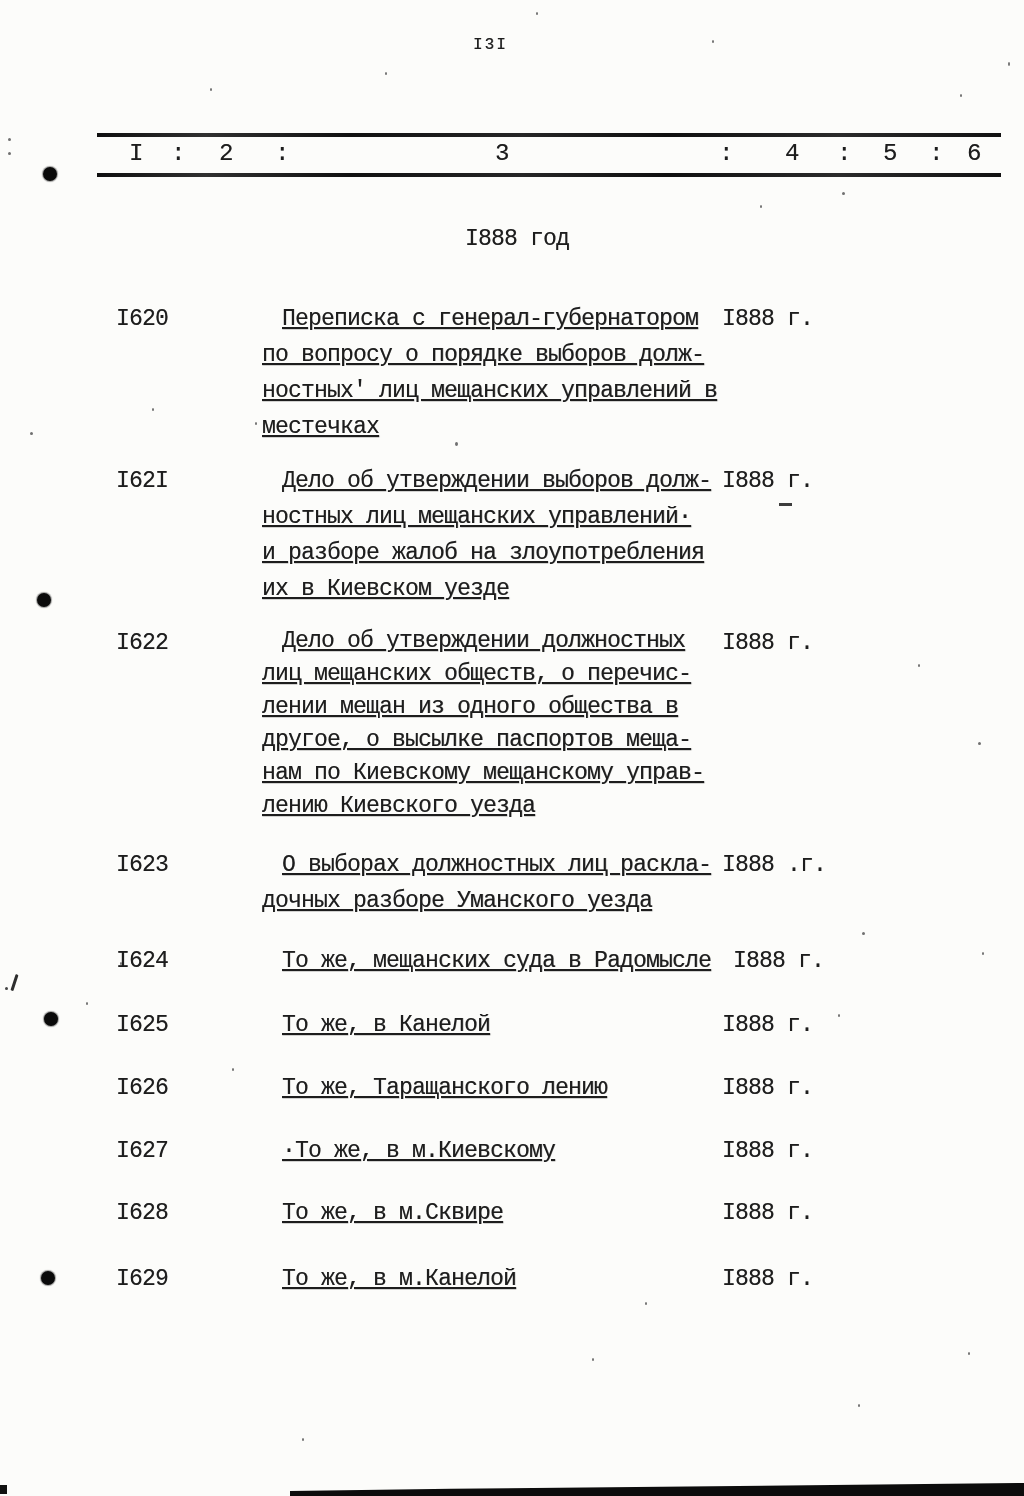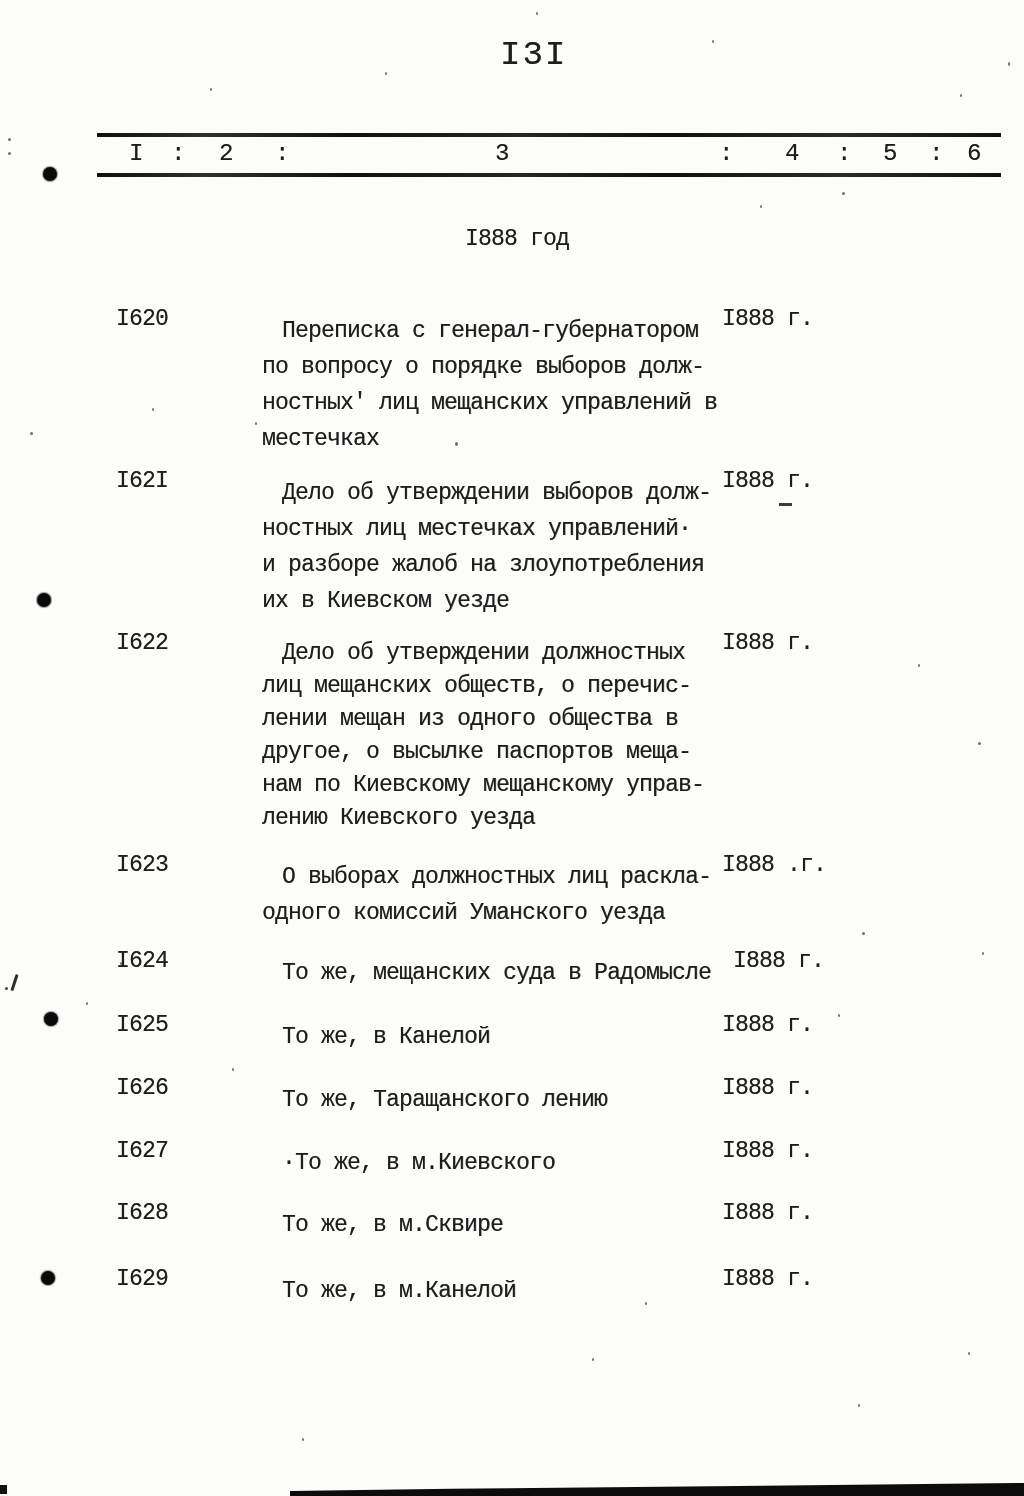--- a/index.html
+++ b/index.html
@@ -4,33 +4,33 @@
 <style>
   html,body{margin:0;padding:0;background:#dededb;}
   .page{
     position:relative;width:1024px;height:1496px;margin:0 auto;
     background:#fcfcfa;overflow:hidden;
     font-family:"Liberation Mono","DejaVu Sans Mono",monospace;
     color:#1d1d1d;
   }
   .txt{font-size:23px;letter-spacing:-0.8px;line-height:36px;
        text-shadow:0.35px 0.35px 0 rgba(25,25,25,0.55);}
-  .page-number{position:absolute;left:500px;top:36px;font-size:34px;letter-spacing:2px;
+  .page-number{position:absolute;left:473px;top:36px;font-size:16px;letter-spacing:2px;
        text-shadow:0.35px 0.35px 0 rgba(25,25,25,0.6);}
   .rule{position:absolute;left:97px;width:904px;height:4px;background:#161616;
         background:linear-gradient(90deg,#0f0f0f 0%,#303030 12%,#101010 28%,#262626 47%,#0f0f0f 63%,#2b2b2b 82%,#111 100%);}
   .rule.top{top:133px;}
   .rule.bottom{top:173px;}
   .hdr{position:absolute;left:0;top:133px;width:1024px;height:41px;}
   .hdr span{position:absolute;top:0;line-height:41px;font-size:24px;letter-spacing:0;
         text-shadow:0.35px 0.35px 0 rgba(25,25,25,0.55);}
   .year-heading{position:absolute;left:465px;top:221px;}
   .entry{position:absolute;left:0;top:0;width:1024px;}
   .entry .num{position:absolute;left:116px;top:0;}
-  .entry .desc{position:absolute;left:262px;top:12px;width:480px;white-space:pre-line;text-indent:20px;}
+  .entry .desc{position:absolute;left:262px;top:0;width:480px;white-space:pre-line;text-indent:20px;text-decoration:underline;}
   .entry .date{position:absolute;left:722px;top:0;white-space:nowrap;}
   .entry.tight .desc{line-height:33px;}
   .entry .date.shift{left:733px;}
   .punch{position:absolute;width:14px;height:14px;border-radius:50%;background:#0a0a0a;box-shadow:0 0 1px 1px rgba(10,10,10,0.4);}
   .pencil-slash{position:absolute;left:13px;top:974px;width:2.5px;height:17px;background:#2e2e2e;transform:rotate(18deg);border-radius:1px;}
   .pencil-dot{position:absolute;left:5px;top:987px;width:3px;height:3px;border-radius:50%;background:#444;}
   .date-dash{position:absolute;left:779px;top:503px;width:13px;height:3px;background:#3c3c3c;}
   .bottom-bar{position:absolute;left:290px;top:1483px;width:734px;height:13px;background:#0c0c0c;
       clip-path:polygon(0 62%,22% 45%,100% 0,100% 100%,0 100%);}
   .bottom-nub{position:absolute;left:0;top:1485px;width:7px;height:9px;background:#111;}
@@ -66,41 +66,41 @@
     <div class="desc">Переписка с генерал-губернатором
 по вопросу о порядке выборов долж-
 ностных' лиц мещанских управлений в
 местечках</div>
     <span class="date">I888 г.</span>
   </div>
 
   <div class="entry txt" style="top:463px">
     <span class="num">I62I</span>
     <div class="desc">Дело об утверждении выборов долж-
-ностных лиц местечках управлений·
+ностных лиц мещанских управлений·
 и разборе жалоб на злоупотребления
 их в Киевском уезде</div>
     <span class="date">I888 г.</span>
   </div>
 
   <div class="entry txt tight" style="top:625px">
     <span class="num">I622</span>
     <div class="desc">Дело об утверждении должностных
 лиц мещанских обществ, о перечис-
 лении мещан из одного общества в
 другое, о высылке паспортов меща-
 нам по Киевскому мещанскому управ-
 лению Киевского уезда</div>
     <span class="date">I888 г.</span>
   </div>
 
   <div class="entry txt" style="top:847px">
     <span class="num">I623</span>
     <div class="desc">О выборах должностных лиц раскла-
-одного комиссий Уманского уезда</div>
+дочных разборе Уманского уезда</div>
     <span class="date">I888 .г.</span>
   </div>
 
   <div class="entry txt" style="top:943px">
     <span class="num">I624</span>
     <div class="desc">То же, мещанских суда в Радомысле</div>
     <span class="date shift">I888 г.</span>
   </div>
 
   <div class="entry txt" style="top:1007px">
@@ -110,21 +110,21 @@
   </div>
 
   <div class="entry txt" style="top:1070px">
     <span class="num">I626</span>
     <div class="desc">То же, Таращанского лению</div>
     <span class="date">I888 г.</span>
   </div>
 
   <div class="entry txt" style="top:1133px">
     <span class="num">I627</span>
-    <div class="desc">·То же, в м.Киевского</div>
+    <div class="desc">·То же, в м.Киевскому</div>
     <span class="date">I888 г.</span>
   </div>
 
   <div class="entry txt" style="top:1195px">
     <span class="num">I628</span>
     <div class="desc">То же, в м.Сквире</div>
     <span class="date">I888 г.</span>
   </div>
 
   <div class="entry txt" style="top:1261px">

